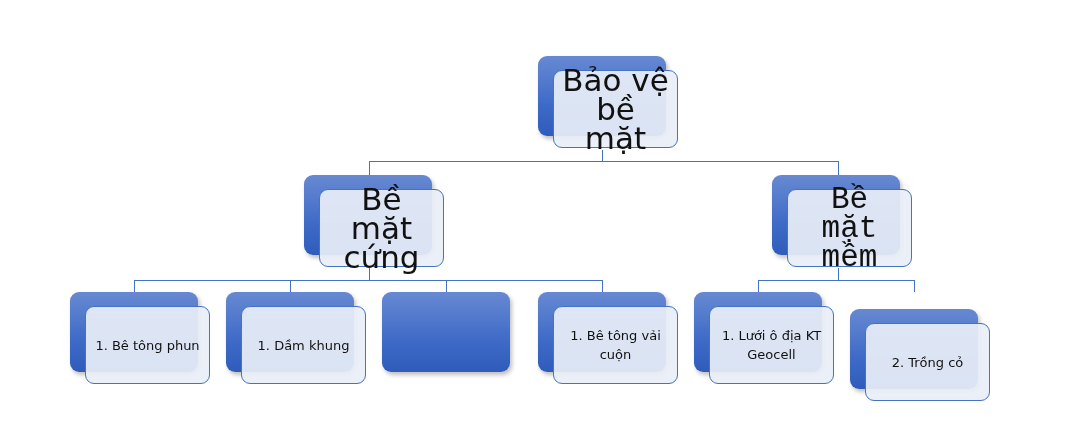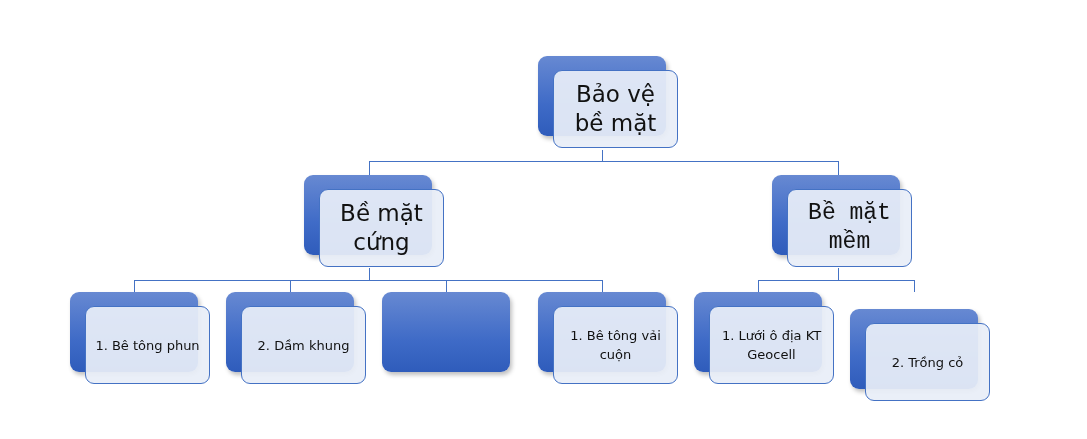--- a/index.html
+++ b/index.html
@@ -14,21 +14,21 @@
       box-shadow: 2px 3px 4px rgba(0,0,0,0.25);
     }
     .node .front {
       position: absolute; left: 15px; top: 14px; width: 125px; height: 78px;
       border-radius: 9px;
       border: 1.5px solid #4472c4;
       background: rgba(232, 238, 248, 0.93);
       display: flex; align-items: center; justify-content: center;
       text-align: center; color: #111;
     }
-    .node.big .front { font-size: 23px; line-height: 29px; padding: 0 8px; box-sizing: border-box; }
+    .node.big .front { font-size: 31px; line-height: 29px; padding: 0 8px; box-sizing: border-box; }
     .node.small .front { font-size: 13px; line-height: 19px; padding: 0 8px; box-sizing: border-box; }
   </style>
 </head>
 <body>
 
 <div class="line" style="left:602px; top:150px; width:1px; height:11px;"></div>
 <div class="line" style="left:369px; top:161px; width:470px; height:1px;"></div>
 <div class="line" style="left:369px; top:161px; width:1px; height:14px;"></div>
 <div class="line" style="left:838px; top:161px; width:1px; height:14px;"></div>
 
@@ -57,21 +57,21 @@
   <div class="back"></div>
   <div class="front">Bề mặt mềm</div>
 </div>
 
 <div class="node small" style="left:70px; top:292px;">
   <div class="back"></div>
   <div class="front">1. Bê tông phun</div>
 </div>
 <div class="node small" style="left:226px; top:292px;">
   <div class="back"></div>
-  <div class="front">2. Dầm khung</div>
+  <div class="front">1. Dầm khung</div>
 </div>
 <div class="node small" style="left:382px; top:292px;">
   <div class="back"></div>
 </div>
 <div class="node small" style="left:538px; top:292px;">
   <div class="back"></div>
   <div class="front">1. Bê tông vải cuộn</div>
 </div>
 <div class="node small" style="left:694px; top:292px;">
   <div class="back"></div>

